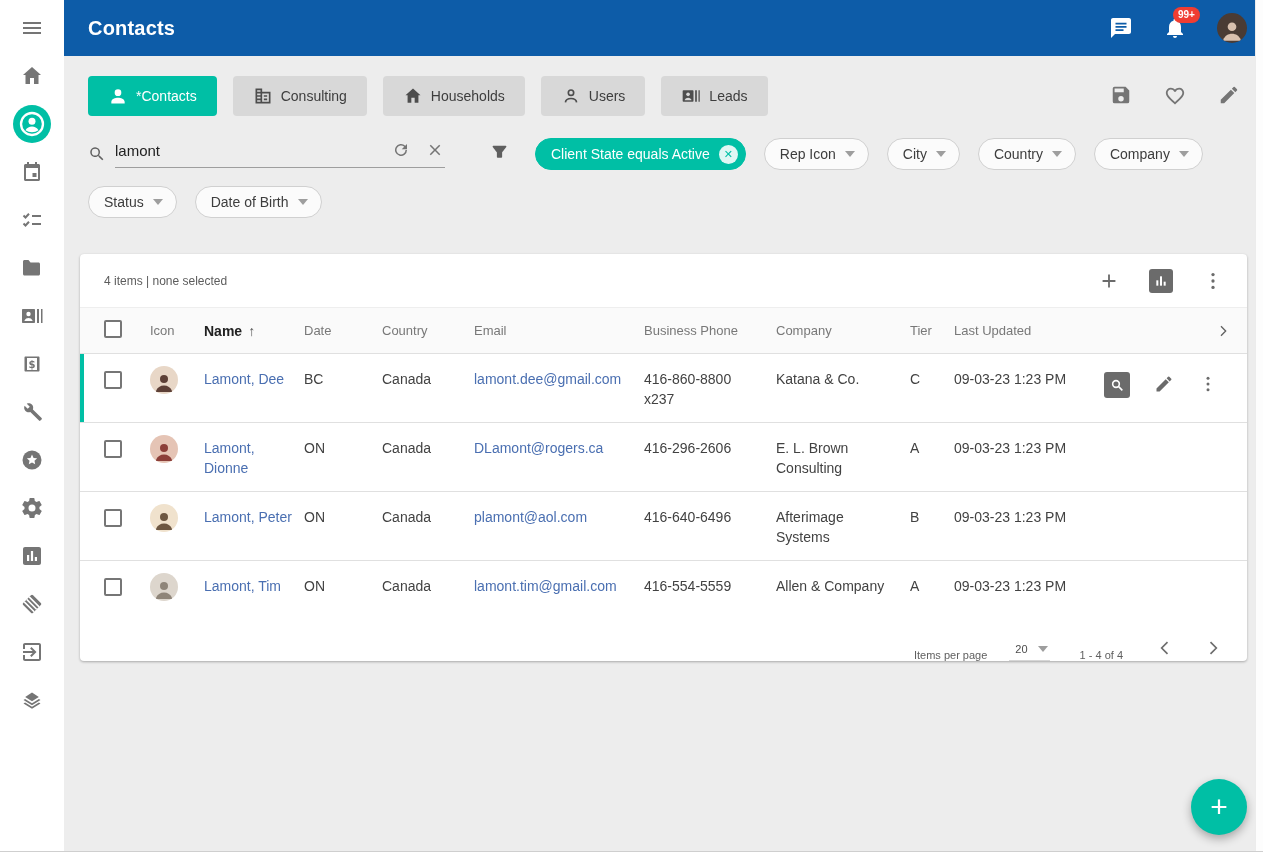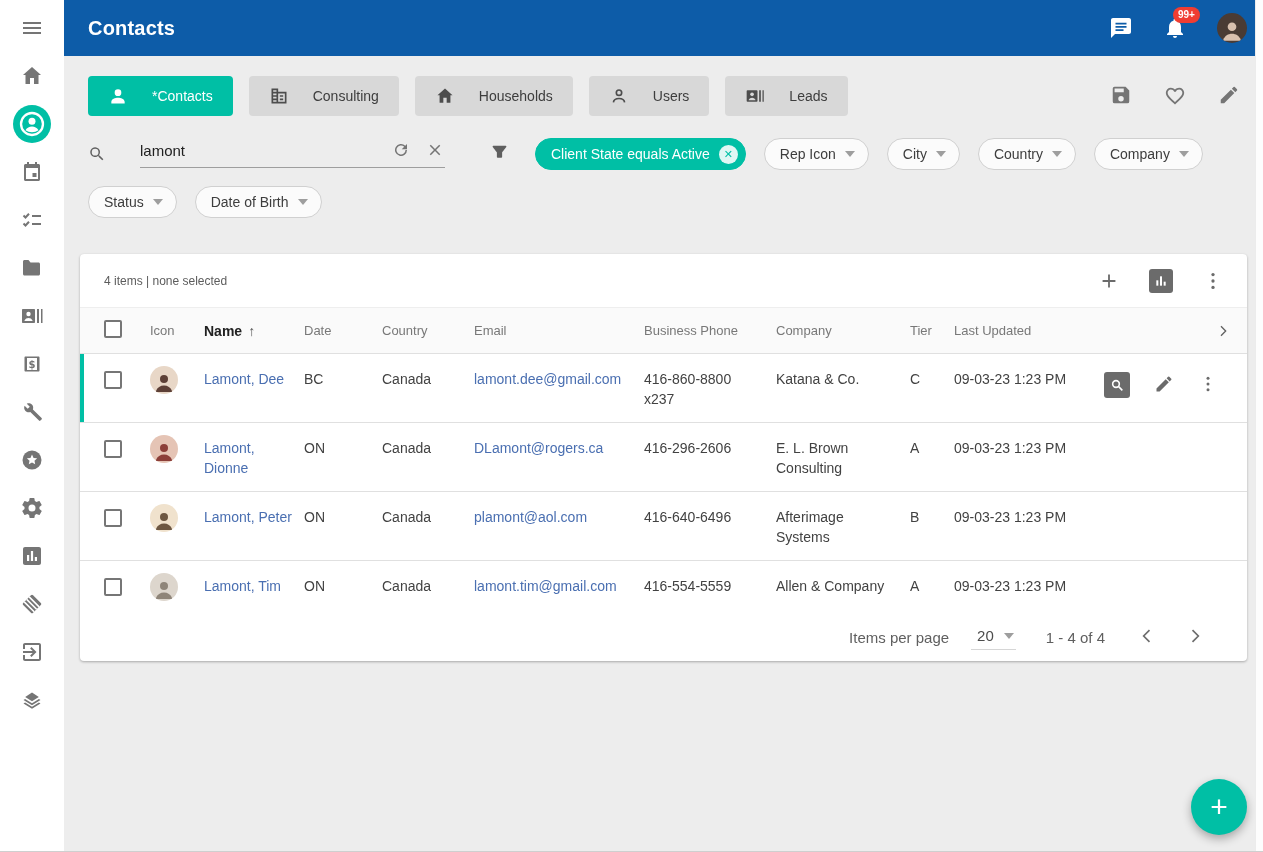--- a/index.html
+++ b/index.html
@@ -28,31 +28,31 @@
   .tb-icon{width:24px;height:24px;position:relative;cursor:pointer;}
   .tb-icon svg{width:24px;height:24px;fill:#fff;}
   .badge{position:absolute;top:-9px;left:10px;background:var(--red);color:#fff;font-size:10px;font-weight:700;border-radius:9px;padding:3px 5px;line-height:1;}
   .avatar-top{width:30px;height:30px;border-radius:50%;background:#4a3b34;overflow:hidden;display:flex;align-items:flex-end;justify-content:center;cursor:pointer;}
   .avatar-top svg{width:26px;height:26px;color:#d9c0ae;}
 
   .content{flex:1;background:var(--pagebg);position:relative;overflow:hidden;}
 
   
   .tabs-row{display:flex;align-items:center;margin:20px 22px 0 24px;gap:16px;}
-  .vtab{height:40px;display:flex;align-items:center;gap:24px;padding:0 20px;background:var(--tabgray);border:none;border-radius:4px;font-family:inherit;font-size:14px;font-weight:500;color:#3d3d3d;cursor:pointer;}
+  .vtab{height:40px;display:flex;align-items:center;gap:8px;padding:0 20px;background:var(--tabgray);border:none;border-radius:4px;font-family:inherit;font-size:14px;font-weight:500;color:#3d3d3d;cursor:pointer;}
   .vtab svg{width:20px;height:20px;fill:#4d4d4d;}
   .vtab.active{background:var(--teal);color:#fff;}
   .vtab.active svg{fill:#fff;}
   .quick-icons{margin-left:auto;display:flex;align-items:center;gap:30px;}
   .quick-icons .qi{width:24px;height:24px;border:none;background:none;cursor:pointer;padding:0;}
   .quick-icons svg{width:22px;height:22px;fill:#757575;}
 
   
   .filter-row{display:flex;align-items:center;margin:22px 22px 0 24px;flex-wrap:nowrap;}
-  .search-box{display:flex;align-items:center;width:357px;flex:none;gap:25px;}
+  .search-box{display:flex;align-items:center;width:357px;flex:none;}
   .search-box .sicon{width:18px;height:18px;margin-right:9px;flex:none;}
   .search-box .sicon svg{width:18px;height:18px;fill:#616161;}
   .search-inner{flex:1;display:flex;align-items:center;border-bottom:1px solid #9e9e9e;padding-bottom:6px;}
   .search-inner input{border:none;background:none;outline:none;font-family:inherit;font-size:15px;color:var(--ink);flex:1;min-width:0;}
   .mini-btn{width:20px;height:20px;border:none;background:none;padding:0;cursor:pointer;margin-left:14px;flex:none;}
   .mini-btn svg{width:18px;height:18px;fill:#757575;}
   .funnel-btn{width:24px;height:24px;border:none;background:none;padding:0;cursor:pointer;margin:0 24px 0 42px;flex:none;}
   .funnel-btn svg{width:21px;height:21px;fill:#5f5f5f;}
   .chip{height:32px;border-radius:16px;border:1px solid #d0d0d0;background:#fbfbfb;display:flex;align-items:center;gap:9px;padding:0 13px 0 15px;font-size:14px;color:#3d3d3d;cursor:pointer;margin-right:18px;flex:none;}
   .chip .caret{width:0;height:0;border-left:5px solid transparent;border-right:5px solid transparent;border-top:6px solid #9e9e9e;}
@@ -94,21 +94,21 @@
   .link{color:var(--link);text-decoration:none;cursor:pointer;}
   .ext{display:block;}
   .actions-cell{justify-self:stretch;}
   .row-actions{display:none;align-items:center;justify-content:flex-end;gap:24px;margin-top:3px;padding-right:6px;}
   .r0 .row-actions{display:flex;}
   .row-actions button{border:none;background:none;padding:0;cursor:pointer;}
   .preview-btn{width:26px;height:26px;border-radius:3px;background:#6b6b6b !important;display:flex;align-items:center;justify-content:center;}
   .preview-btn svg{width:16px;height:16px;fill:none;stroke:#fff;stroke-width:2.4;}
   .row-actions .plain svg{width:20px;height:20px;fill:#6b6b6b;}
 
-  .pagination{height:48px;display:flex;align-items:center;justify-content:flex-end;padding-right:40px;font-size:15px;color:#5f5f5f;}
+  .pagination{height:48px;display:flex;align-items:flex-end;justify-content:flex-end;padding-right:22px;font-size:11px;color:#5f5f5f;}
   .pp-select{display:flex;align-items:center;gap:10px;border-bottom:1px solid #d6d6d6;padding:3px 2px 5px 6px;margin:0 30px 0 22px;cursor:pointer;color:#4c4c4c;}
   .pp-select .caret{width:0;height:0;border-left:5px solid transparent;border-right:5px solid transparent;border-top:6px solid #9e9e9e;}
   .pg-range{margin-right:30px;}
   .pg-btn{border:none;background:none;padding:0;cursor:pointer;width:24px;height:24px;}
   .pg-btn svg{width:20px;height:20px;fill:none;stroke:#6d6d6d;stroke-width:2;}
   .pg-btn + .pg-btn{margin-left:24px;}
 
   .fab{position:absolute;right:16px;bottom:16px;width:56px;height:56px;border-radius:50%;background:var(--teal);border:none;cursor:pointer;box-shadow:0 4px 10px rgba(0,0,0,.3);display:flex;align-items:center;justify-content:center;color:#fff;font-size:30px;font-weight:400;line-height:1;}
 
   .scroll-strip{position:absolute;right:0;top:0;bottom:0;width:8px;background:#fdfdfd;border-left:1px solid #ececec;z-index:40;}

